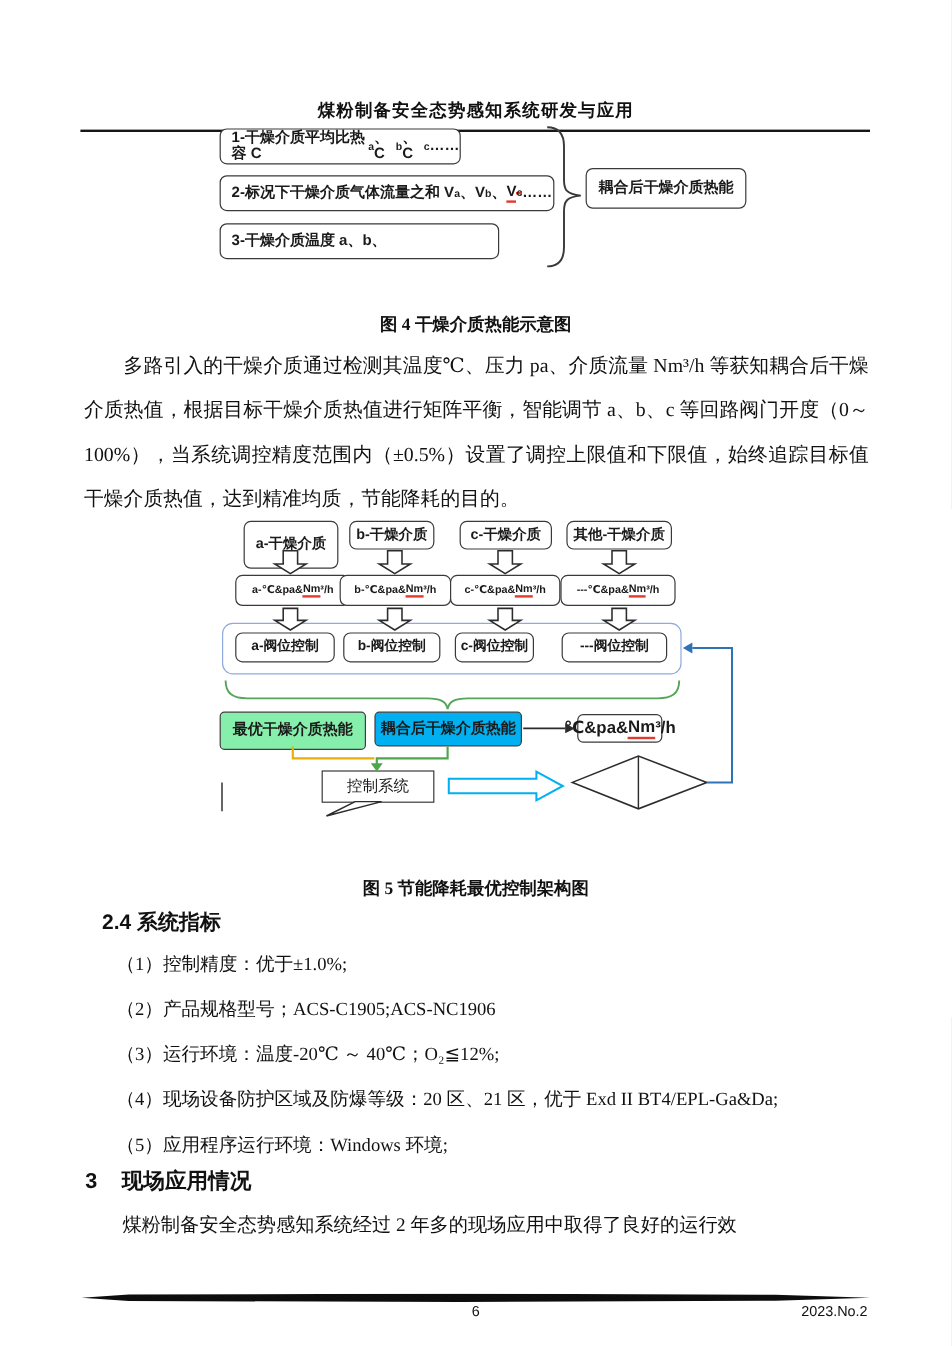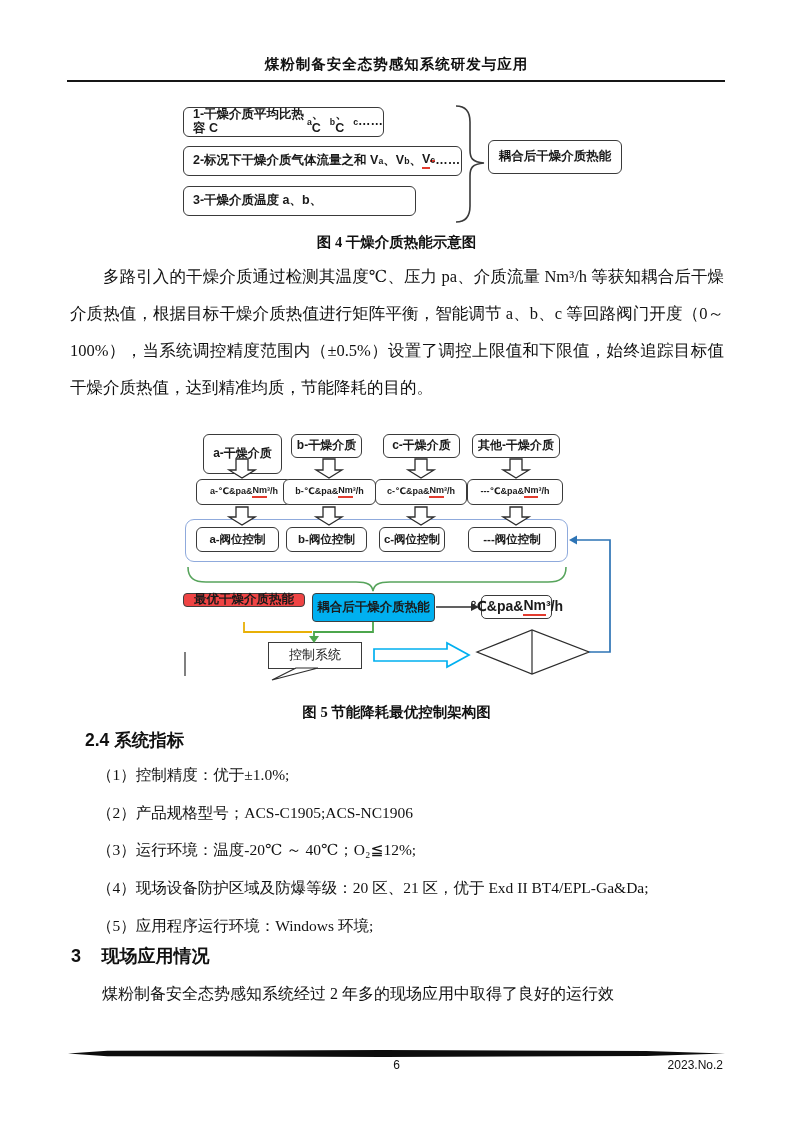--- a/index.html
+++ b/index.html
@@ -1,20 +1,20 @@
 <!DOCTYPE html>
 <html><head>
 <meta charset="utf-8">
 <style>
   html,body{margin:0;padding:0;background:#e8e8e8;}
   .page{
     position:relative;width:793px;height:1122px;margin:0 auto;background:#ffffff;
     font-family:"Liberation Serif","DejaVu Serif",serif;color:#111;overflow:hidden;
   }
-  .abs{position:absolute;}
+  .abs{position:absolute;margin-top:28px;}
   .sans{font-family:"Liberation Sans","DejaVu Sans",sans-serif;}
   
   .hdr-title{top:55px;left:0;right:0;text-align:center;font-size:14.5px;font-weight:bold;letter-spacing:1px;}
   .hdr-rule{top:80px;left:67px;width:658px;border-top:2px solid #161616;}
   
   .fbox{
     position:absolute;background:#fff;border:1.5px solid #3a3a3a;border-radius:6px;
     display:flex;align-items:center;justify-content:center;text-align:center;
     font-family:"Liberation Sans","DejaVu Sans",sans-serif;font-weight:bold;color:#1a1a1a;
     box-sizing:border-box;line-height:1.1;
@@ -111,21 +111,21 @@
         <span class="mark">Nm</span>
         <span>³/h</span>
       </div>
 
     <div class="container5" style="left:185px;top:519px;width:383px;height:43px;"></div>
     <div class="fbox f5v" style="left:196px;top:527px;width:83px;height:25px;">a-阀位控制</div>
     <div class="fbox f5v" style="left:286px;top:527px;width:81px;height:25px;">b-阀位控制</div>
     <div class="fbox f5v" style="left:379px;top:527px;width:66px;height:25px;">c-阀位控制</div>
     <div class="fbox f5v" style="left:468px;top:527px;width:88px;height:25px;">---阀位控制</div>
 
-    <div class="fbox f5big" style="left:183px;top:593px;width:122px;height:14px;background:#ef4444;">最优干燥介质热能</div>
+    <div class="fbox f5big" style="left:183px;top:593px;width:122px;height:32px;background:#86efac;">最优干燥介质热能</div>
     <div class="fbox f5big" style="left:312px;top:593px;width:123px;height:29px;background:#00B0F0;">耦合后干燥介质热能</div>
     <div class="fbox f5sensor" style="left:481px;top:595px;width:71px;height:24px;">
         <span>℃&amp;pa&amp;</span>
         <span class="mark">Nm</span>
         <span>³/h</span>
       </div>
 
     <div class="fbox f5ctl" style="left:268px;top:642px;width:94px;height:27px;">控制系统</div>
 
     <div class="diamond-label" style="left:487px;top:645px;width:45px;">执行</div>

